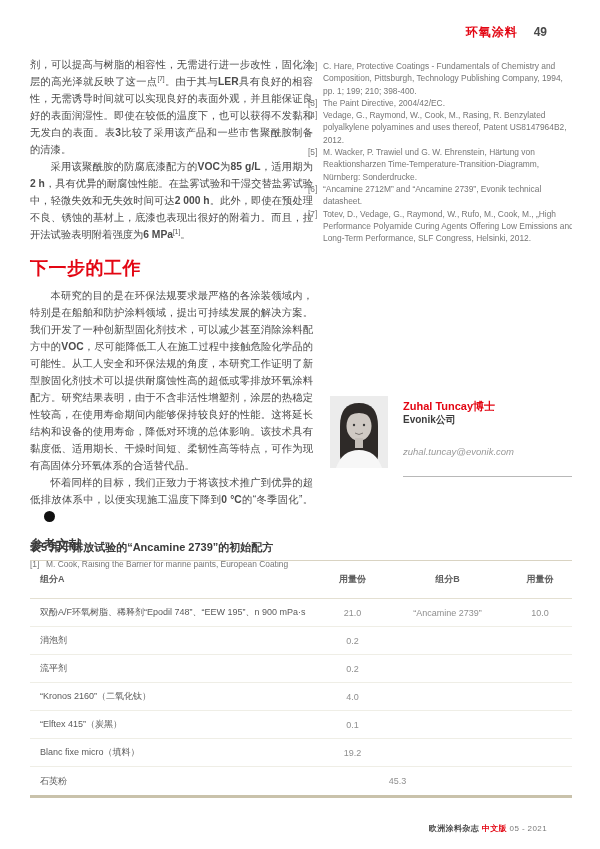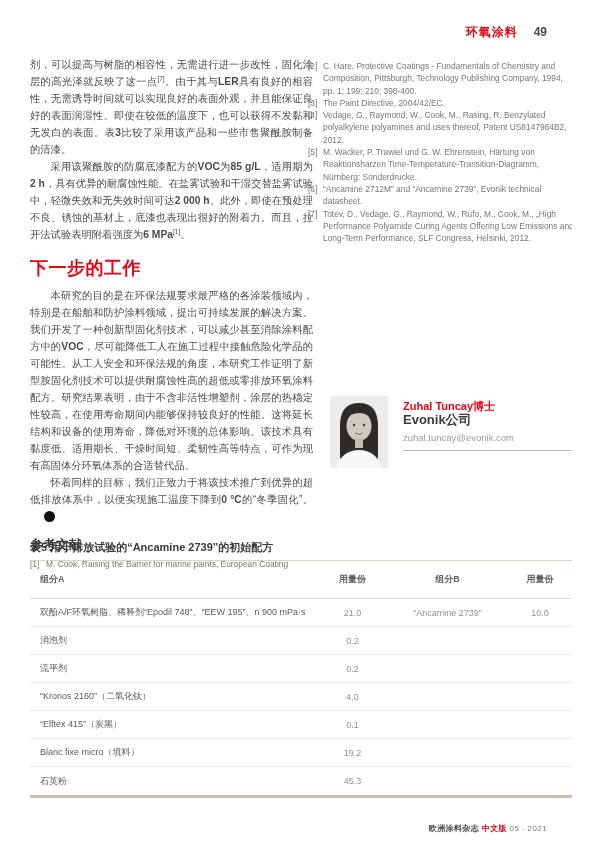--- a/index.html
+++ b/index.html
@@ -35,38 +35,38 @@
   }
   
   .rightcol { position:absolute; left:308px; top:60px; width:268px; }
   .ref-item { position:relative; padding-left:15px; font-size:8.4px; line-height:12.3px; color:#767676; text-align:left; }
   .ref-item .ref-num { position:absolute; left:0; top:0; }
   
   .author { position:absolute; left:330px; top:396px; display:flex; }
   .photo { width:58px; height:72px; flex:0 0 58px; background:#ececec; }
   .a-text { margin-left:15px; padding-top:3px; width:173px; }
   .a-name { color:#e30613; font-size:11px; font-weight:bold; line-height:14px; }
-  .a-co   { color:#3c3c3c; font-size:13px; font-weight:bold; line-height:14px; }
-  .a-mail { display:block; color:#9a9a9a; font-size:9.5px; line-height:13px; margin-top:4px;
-            padding-bottom:6px; border-bottom:1px solid #b8b8b8; }
+  .a-co   { color:#3c3c3c; font-size:10px; font-weight:bold; line-height:14px; }
+  .a-mail { display:block; color:#9a9a9a; font-size:9.5px; line-height:13px; margin-top:18px;
+            padding-bottom:18px; border-bottom:1px solid #b8b8b8;font-style:italic; }
   
   .tbl-caption { position:absolute; left:30px; top:540px; width:545px;
                  color:#3a3a3a; font-size:11px; font-weight:bold; }
   .tbl { position:absolute; left:30px; top:560px; width:545px;
          border-top:1px solid #d9d3c2; border-bottom:3px solid #c9c2ab; }
   .trow { display:grid; grid-template-columns:285px 75px 115px 70px; align-items:center;
           border-bottom:1px solid #efeee6; min-height:28px; }
   .trow.thead { min-height:38px; border-bottom:1px solid #e4e0d2; }
   .tcell { font-size:9px; color:#5a5a5a; padding:2px 0; }
   .cell-name { padding-left:10px; padding-right:8px; }
   .thead .tcell { font-weight:bold; color:#5f5f5f; }
   .cell-amt { text-align:center; color:#8f8f8f; }
   .cell-b   { text-align:center; color:#8f8f8f; }
   .thead .cell-amt, .thead .cell-b { color:#5f5f5f; }
-  .trow:last-child { border-bottom:none; }
+  .trow:last-child { border-bottom:none;gap:45px; }
   
   .ftr { position:absolute; top:823px; right:25px; font-size:8px; color:#4a4a4a; font-weight:bold; letter-spacing:0.4px; }
   .ftr .ed { color:#e30613; }
   .ftr .iss { color:#7a7a7a; font-weight:normal; }
 </style>
 </head>
 <body>
 
 <div class="page">
 

